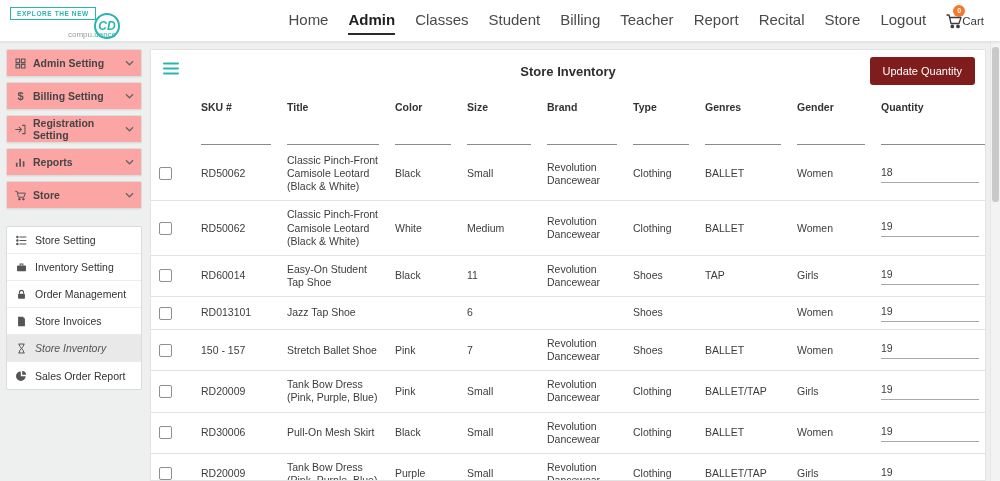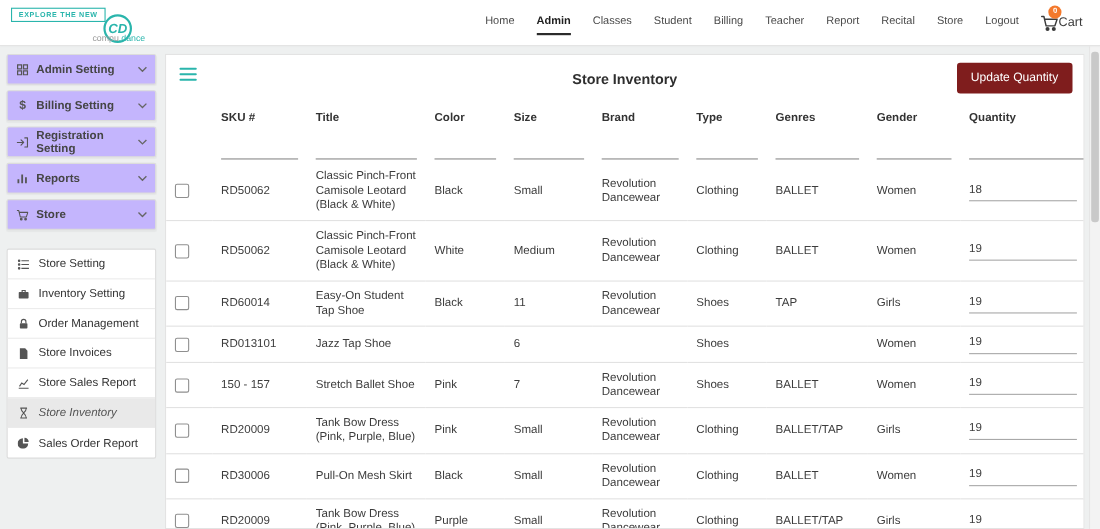--- a/index.html
+++ b/index.html
@@ -20,44 +20,44 @@
   .brand { position:relative; width:170px; height:42px; flex:none; }
   .brand-tagline {
     position:absolute; left:0; top:7px; border:1px solid #2ab5ac; color:#2ab5ac;
     font-size:6.5px; font-weight:bold; letter-spacing:.6px; padding:2px 6px; white-space:nowrap;
   }
   .brand-mark {
     position:absolute; left:84px; top:13px; width:26px; height:26px; border:2px solid #2ab5ac;
     border-radius:50%; color:#2ab5ac; font-weight:bold; font-style:italic; font-size:12px;
     display:flex; align-items:center; justify-content:center;
   }
-  .brand-name { position:absolute; left:58px; top:30px; font-size:8px; color:#9a9a9a;margin-left:16px; }
+  .brand-name { position:absolute; left:58px; top:30px; font-size:8px; color:#9a9a9a; }
   .brand-name .accent { color:#2ab5ac; }
 
   .nav-area { display:flex; align-items:center; gap:20px; }
   .nav-link {
-    font-size:10px; color:#4a4a4a; text-decoration:none; padding:4px 0 5px;
+    font-size:15px; color:#4a4a4a; text-decoration:none; padding:4px 0 5px;
     border-bottom:2px solid transparent; white-space:nowrap;
   }
   .nav-link.active { color:#1f1f1f; font-weight:bold; border-bottom-color:#2b2b2b; }
   .cart { display:flex; align-items:center; gap:0; position:relative; cursor:pointer;justify-content:space-between; }
   .cart svg { width:16px; height:16px; color:#3c3c3c; }
   .cart-label { font-size:11.5px; color:#3c3c3c; }
   .cart-badge {
     position:absolute; top:-8px; left:7px; width:12px; height:12px; border-radius:50%;
     background:#f4792c; color:#fff; font-size:7px; font-weight:bold;
     display:flex; align-items:center; justify-content:center;
   }
 
   
   .page { display:flex; gap:8px; padding:7px 14px 0 6px; height:439px; }
 
   .sidebar { width:136px; flex:none; display:flex; flex-direction:column; gap:5px; }
   .side-group {
-    background:#c4b5fd; border:1px solid #dcdcdc; border-radius:2px; height:28px; flex:none;
+    background:#fca5a5; border:1px solid #dcdcdc; border-radius:2px; height:28px; flex:none;
     display:flex; align-items:center; gap:6px; padding:0 7px; cursor:pointer;
     font-size:10.5px; font-weight:bold; color:#454545; box-shadow:0 1px 1px rgba(0,0,0,.04);
   }
   .side-group .chev { margin-left:auto; display:inline-flex; }
   .side-sub { background:#fff; border:1px solid #dcdcdc; border-radius:2px; display:flex; flex-direction:column;margin-top:12px; }
   .sub-item {
     display:flex; align-items:center; gap:7px; height:27px; padding:0 8px; cursor:pointer;
     font-size:10.5px; color:#333; border-bottom:1px solid #ececec;
   }
   .sub-item:last-child { border-bottom:none; }
@@ -244,28 +244,20 @@
         <span>Order Management</span>
       </div>
       <div class="sub-item">
         <span class="icon">
           <svg viewBox="0 0 16 16">
               <path d="M3 1h7l3 3v11H3z" fill="currentColor"></path>
             </svg>
         </span>
         <span>Store Invoices</span>
       </div>
-      <div class="sub-item">
-        <span class="icon">
-          <svg viewBox="0 0 16 16" fill="none" stroke="currentColor" stroke-width="1.5">
-              <path d="M1.5 14.5h13M2.5 12l3-4.5 3 2 5-6.5"></path>
-            </svg>
-        </span>
-        <span>Store Sales Report</span>
-      </div>
       <div class="sub-item active">
         <span class="icon">
           <svg viewBox="0 0 16 16" fill="none" stroke="currentColor" stroke-width="1.4">
               <path d="M3.5 1.5h9M3.5 14.5h9M4.5 1.5c0 5.5 7 7 7 13M11.5 1.5c0 5.5-7 7-7 13"></path>
             </svg>
         </span>
         <span>Store Inventory</span>
       </div>
       <div class="sub-item">
         <span class="icon">

